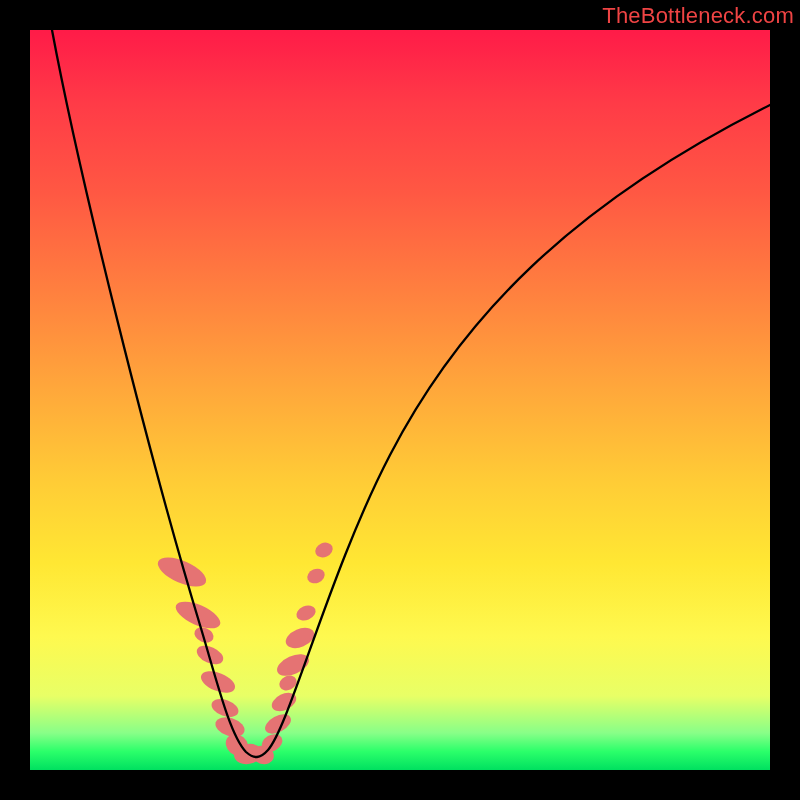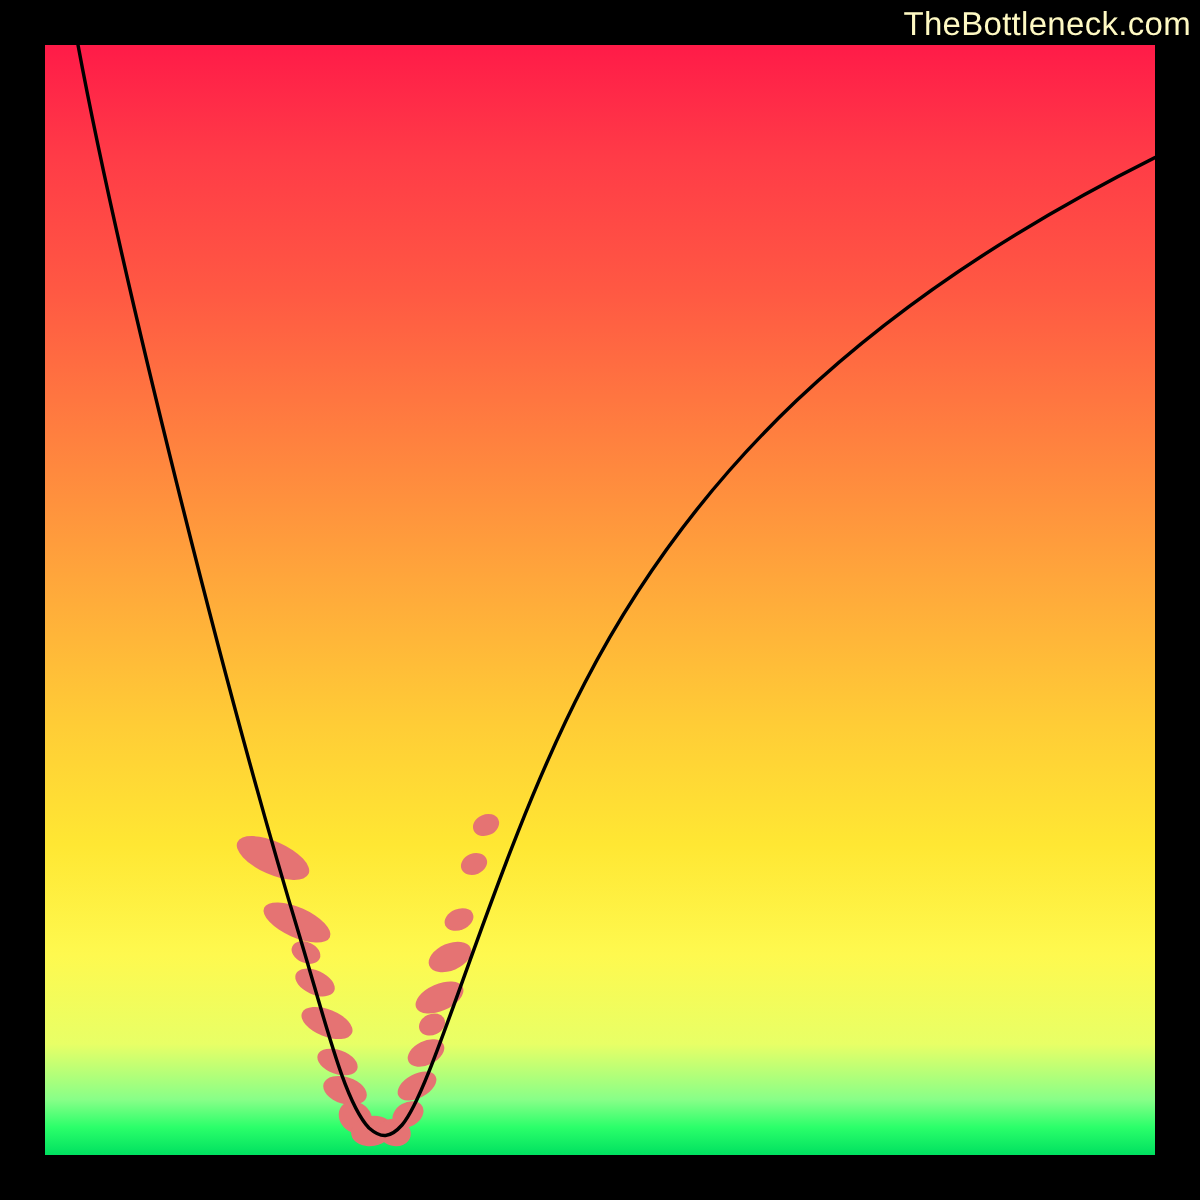--- a/index.html
+++ b/index.html
@@ -43,21 +43,21 @@
     position: absolute;
     left: 0;
     top: 0;
     width: 740px;
     height: 740px;
   }
   .watermark {
     position: absolute;
     top: 3px;
     right: 6px;
-    color: #fef9c3;
+    color: #ef4444;
     font-size: 22px;
     font-weight: 400;
     letter-spacing: 0.2px;
     user-select: none;
   }
   .curve-main {
     fill: none;
     stroke: #000;
     stroke-width: 2.3;
     stroke-linecap: round;

